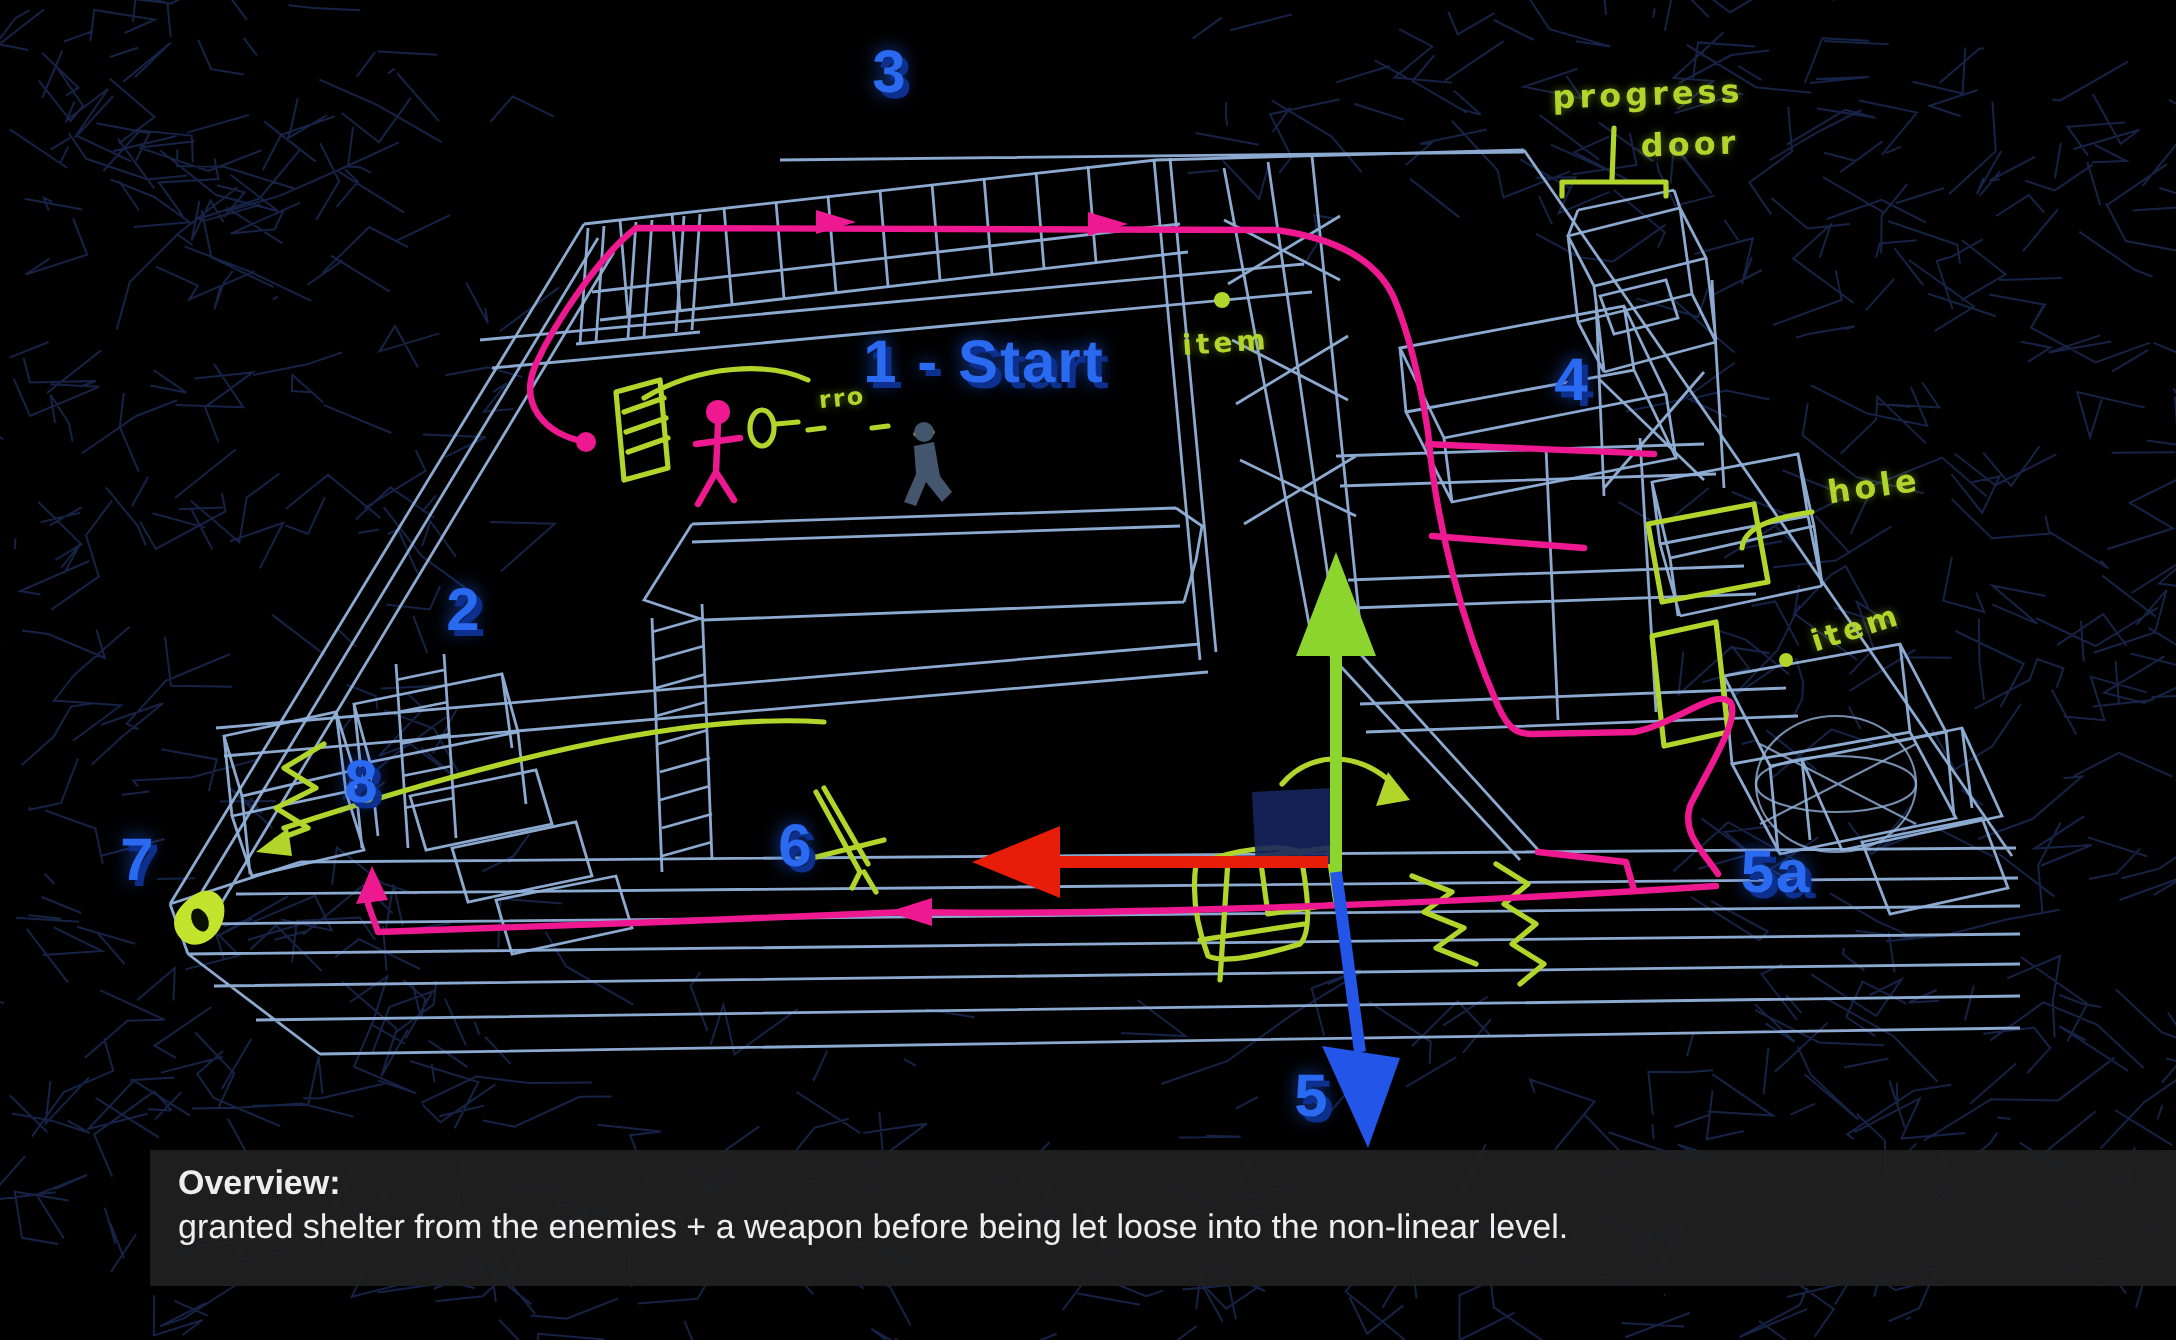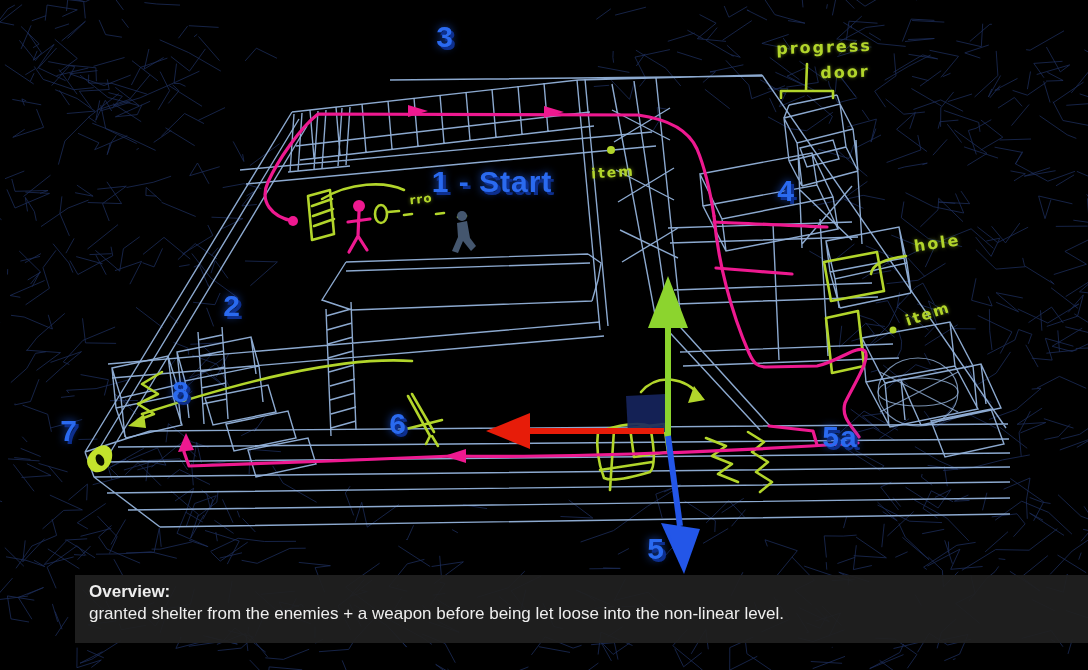--- a/index.html
+++ b/index.html
@@ -131,21 +131,21 @@
   </g>
 </svg>
 
 <div class="num-label start-label" style="left:456px;top:182px;margin-left:36px;">1 - Start</div>
 <div class="num-label" style="left:445px;top:37px;">3</div>
 <div class="num-label" style="left:232px;top:306px;">2</div>
 <div class="num-label" style="left:181px;top:392px;">8</div>
 <div class="num-label" style="left:69px;top:431px;">7</div>
 <div class="num-label" style="left:398px;top:424px;">6</div>
 <div class="num-label" style="left:786px;top:191px;">4</div>
-<div class="num-label" style="left:840px;top:437px;text-align:center;">5a</div>
+<div class="num-label" style="left:888px;top:437px;text-align:center;">5a</div>
 <div class="num-label" style="left:656px;top:549px;">5</div>
 
 <div class="note" style="left:824px;top:47px;transform:translate(-50%,-50%) rotate(-2deg);">progress</div>
 <div class="note" style="left:845px;top:72px;transform:translate(-50%,-50%) rotate(-2deg);">door</div>
 <div class="note" style="left:937px;top:243px;transform:translate(-50%,-50%) rotate(-8deg);">hole</div>
 <div class="note" style="left:613px;top:172px;transform:translate(-50%,-50%) rotate(-4deg);font-size:14px;">item</div>
 <div class="note" style="left:928px;top:314px;transform:translate(-50%,-50%) rotate(-18deg);font-size:15px;">item</div>
 <div class="note small" style="left:421px;top:199px;transform:translate(-50%,-50%) rotate(-6deg);">rro</div>
 
 <div id="overview-bar">

